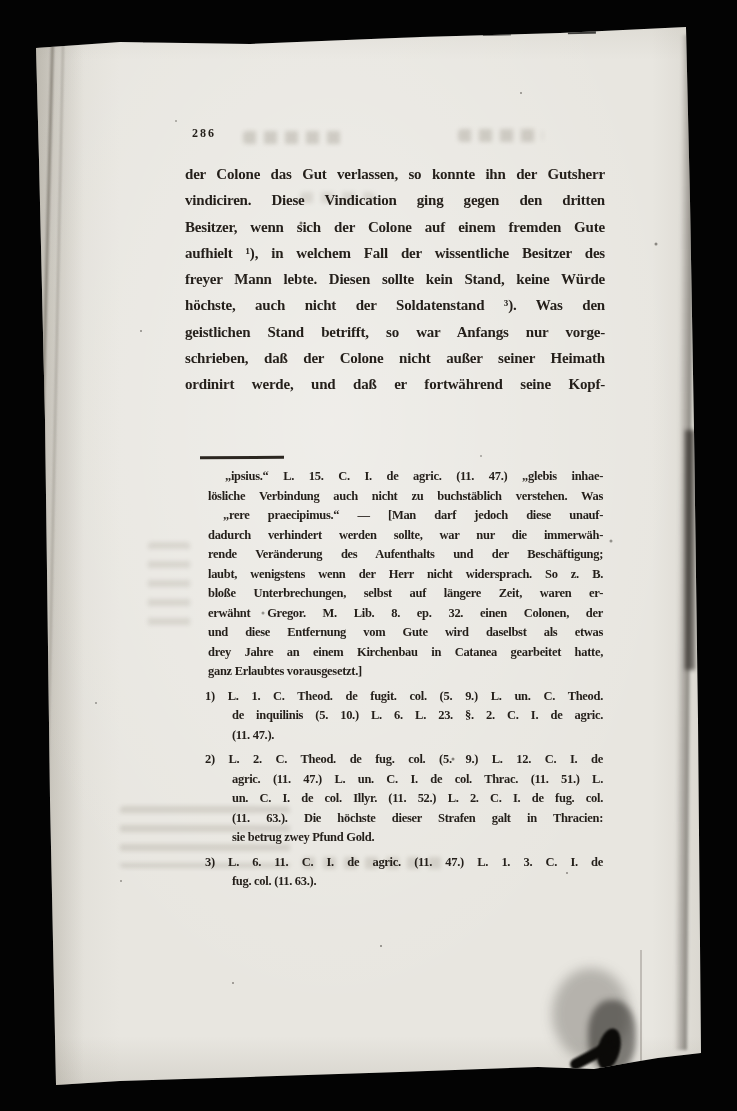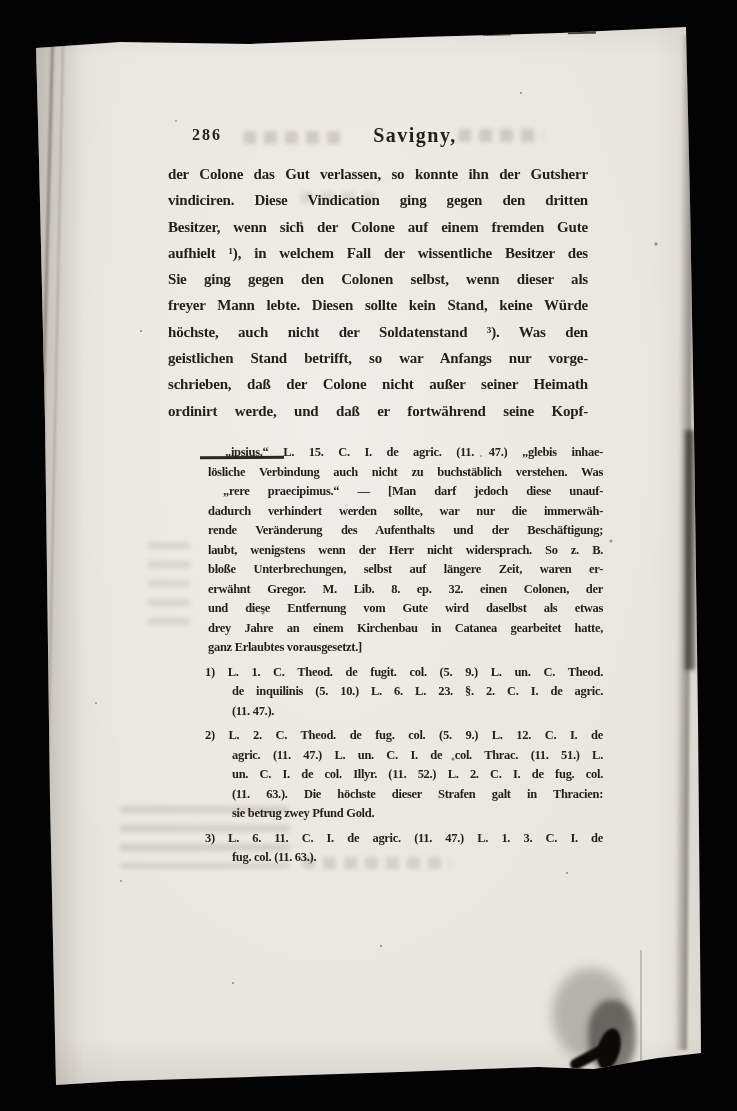--- a/index.html
+++ b/index.html
@@ -21,42 +21,42 @@
       36px 48px, 120px 42px, 250px 44px, 420px 37px, 560px 33px, 686px 27px,
       690px 200px, 694px 430px, 698px 720px, 701px 1053px,
       658px 1058px, 628px 1063px, 594px 1069px, 538px 1067px,
       400px 1072px, 250px 1077px, 120px 1081px, 56px 1085px,
       50px 800px, 45px 420px, 39px 160px);
   }
   .ink { color: #241f1a; }
   
   .pagenum {
     position: absolute; left: 192px; top: 126px;
-    font-size: 16px; font-weight: bold; letter-spacing: 2px;
+    font-size: 12px; font-weight: bold; letter-spacing: 2px;
   }
   .running {
     position: absolute; left: 205px; top: 124px; width: 420px;
     text-align: center; font-size: 20px; font-weight: bold; letter-spacing: 1.5px;
   }
   
   .body-text {
-    position: absolute; left: 168px; top: 161px; width: 420px;
+    position: absolute; left: 185px; top: 161px; width: 420px;
     font-size: 15px; font-weight: bold; line-height: 26.3px;
     letter-spacing: -0.2px; word-spacing: 1px;
   }
   .tl { text-align: justify; text-align-last: justify; white-space: nowrap0; }
   .tl.end { text-align-last: left; }
   
   .fn-rule {
     position: absolute; left: 200px; top: 456px; width: 84px; height: 3px;
     background: #2b2620; transform: rotate(-0.4deg);
   }
   
   .footnotes {
-    position: absolute; left: 205px; top: 443px; width: 398px;
+    position: absolute; left: 205px; top: 467px; width: 398px;
     font-size: 12.5px; font-weight: bold; line-height: 19.5px;
     letter-spacing: -0.3px;
   }
   .fn-intro { margin-left: 3px; width: 395px; }
   .fn-item { margin-top: 5px; padding-left: 27px; box-sizing: border-box; width: 398px; }
   
   .bleed {
     position: absolute; filter: blur(2px); opacity: 0.28; border-radius: 4px;
     background: repeating-linear-gradient(90deg, #857e70 0 13px, rgba(0,0,0,0) 13px 21px);
   }
@@ -142,28 +142,26 @@
     <div class="speckles"></div>
 
     <div class="bleed" style="left:243px; top:131px; width:105px; height:13px;"></div>
     <div class="bleed" style="left:458px; top:129px; width:85px; height:13px;"></div>
     <div class="bleed" style="left:300px; top:192px; width:75px; height:11px; opacity:0.18;"></div>
     <div class="bleed multi" style="left:120px; top:806px; width:170px; height:62px; opacity:0.22;"></div>
     <div class="bleed" style="left:302px; top:857px; width:148px; height:12px; opacity:0.22;"></div>
     <div class="bleed multi" style="left:148px; top:542px; width:42px; height:85px; opacity:0.18;"></div>
 
     <div class="pagenum ink">286</div>
-    <div class="running ink">Savigny,</div>
 
     <div class="body-text ink">
         <div class="tl">der Colone das Gut verlassen, so konnte ihn der Gutsherr</div>
         <div class="tl">vindiciren.  Diese Vindication ging gegen den dritten</div>
         <div class="tl">Besitzer, wenn sich der Colone auf einem fremden Gute</div>
         <div class="tl">aufhielt ¹), in welchem Fall der wissentliche Besitzer des</div>
-        <div class="tl">Sie ging gegen den Colonen selbst, wenn dieser als</div>
         <div class="tl">freyer Mann lebte.  Diesen sollte kein Stand, keine Würde</div>
         <div class="tl">höchste, auch nicht der Soldatenstand ³).  Was den</div>
         <div class="tl">geistlichen Stand betrifft, so war Anfangs nur vorge-</div>
         <div class="tl">schrieben, daß der Colone nicht außer seiner Heimath</div>
         <div class="tl">ordinirt werde, und daß er fortwährend seine Kopf-</div>
       </div>
 
     <div class="fn-rule"></div>
 
     <div class="footnotes">

